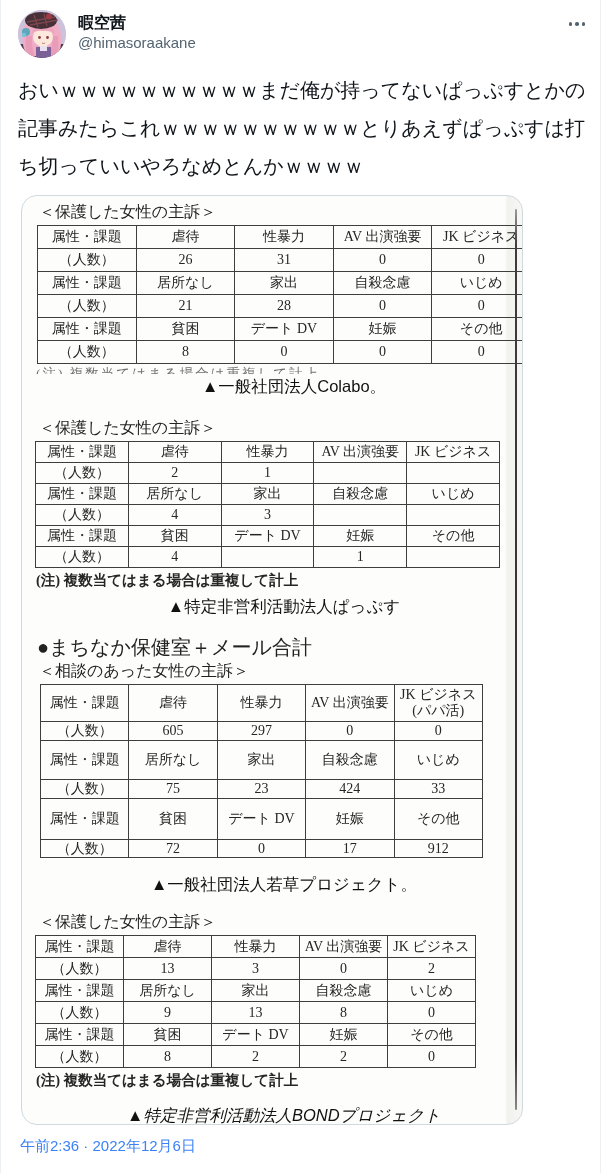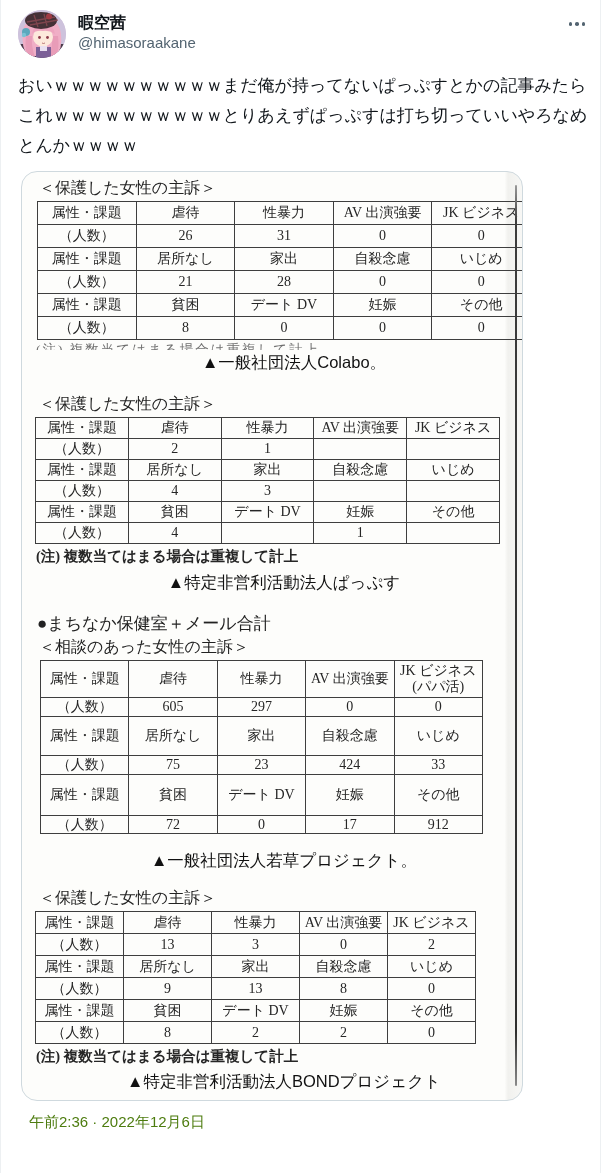--- a/index.html
+++ b/index.html
@@ -20,21 +20,21 @@
   .tweet-header{display:flex;align-items:flex-start;justify-content:center;}
   .avatar{width:48px;height:48px;border-radius:50%;overflow:hidden;flex:0 0 48px;cursor:pointer;background:#cdbfd8;}
   .avatar svg{display:block;width:48px;height:48px;}
   .names{margin-left:12px;padding-top:3px;line-height:20px;}
   .display-name{font-size:16px;font-weight:700;color:#0f1419;cursor:pointer;}
   .handle{font-size:15px;color:#536471;cursor:pointer;}
   .more-button{margin-left:auto;margin-top:8px;display:flex;gap:3px;padding:4px;cursor:pointer;}
   .more-button i{width:3.5px;height:3.5px;border-radius:50%;background:#536471;display:block;}
   
   .tweet-text{
-    margin-top:13px;width:575px;font-size:17px;line-height:30px;
+    margin-top:13px;width:575px;font-size:20px;line-height:38px;
     color:#0f1419;letter-spacing:0;word-break:break-all;
   }
   
   .tweet-image{
     box-sizing:border-box;margin:10px 0 0 3px;width:502px;height:930px;
     border:1px solid #cfd9de;border-radius:16px;overflow:hidden;position:relative;
     background:linear-gradient(to right,#fdfdfb 0,#fdfdfb 96.5%,#f1f1ee 97.2%,#f7f7f5 100%);
     cursor:pointer;
   }
   .scan-edge{
@@ -43,21 +43,21 @@
     filter:blur(.4px);border-radius:2px;
   }
   .scan{
     position:absolute;inset:0;padding:6px 20px 0 12px;
     font-family:"Liberation Serif","DejaVu Serif",serif;color:#2a2a2a;
   }
   .scan-section{margin:0;}
   .s1{margin-top:22px;}
   .s2{margin-top:22px;}
   .s3{margin-top:18px;}
-  .scan-bullet{font-size:17px;line-height:19px;margin:0 0 4px 3px;color:#222;}
+  .scan-bullet{font-size:20px;line-height:19px;margin:0 0 4px 3px;color:#222;}
   .scan-title{font-size:16px;line-height:19px;margin:0 0 4px 5px;color:#222;}
   table.scan-table{border-collapse:collapse;table-layout:fixed;background:transparent;}
   table.scan-table td{
     border:1.5px solid #3e3e3e;text-align:center;vertical-align:middle;
     font-size:14px;color:#262626;padding:0 2px;white-space:pre-line;line-height:16px;
   }
   .s0 table.scan-table{width:494px;margin-left:3px;}
   .s0 td{height:22px;}
   .s1 table.scan-table{width:465px;margin-left:1px;}
   .s1 td{height:20px;}
@@ -77,23 +77,23 @@
     letter-spacing:2px;transform:translateY(-1px);
   }
   .scan-note{font-size:14.5px;font-weight:600;color:#262626;margin:3px 0 0 2px;line-height:18px;}
   .scan-caption{
     font-family:"Liberation Sans","DejaVu Sans",sans-serif;
     font-size:16.5px;color:#111;text-align:center;line-height:19px;
   }
   .s0 .scan-caption{margin-top:2px;width:520px;}
   .s1 .scan-caption{margin-top:8px;width:500px;}
   .s2 .scan-caption{margin-top:17px;width:500px;text-align:center;}
-  .s3 .scan-caption{margin-top:7px;width:500px;}
+  .s3 .scan-caption{margin-top:17px;width:500px;font-style:italic;}
   
-  .timestamp{margin:11px 0 0 11px;font-size:15px;color:#4d7c0f;cursor:pointer;line-height:20px;}
+  .timestamp{margin:11px 0 0 2px;font-size:15px;color:#3b82f6;cursor:pointer;line-height:20px;}
 </style>
 </head>
 <body>
 
 <div class="column">
 
   <header class="tweet-header">
     <div class="avatar">
       <svg viewBox="0 0 48 48">
         <defs>

